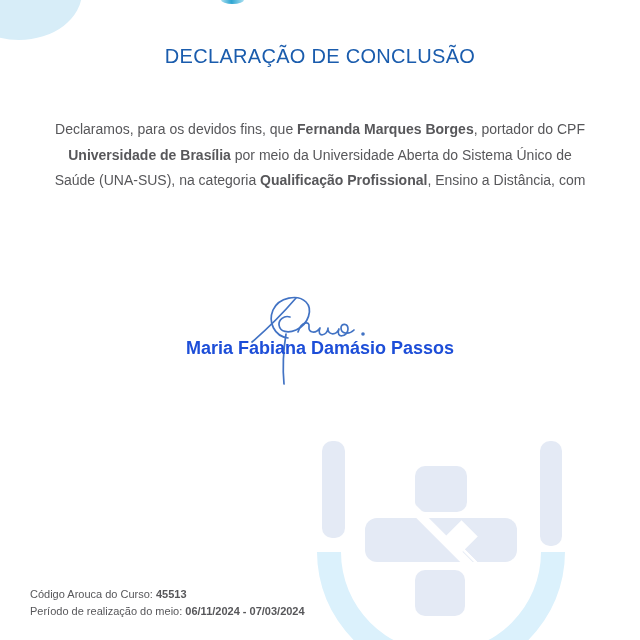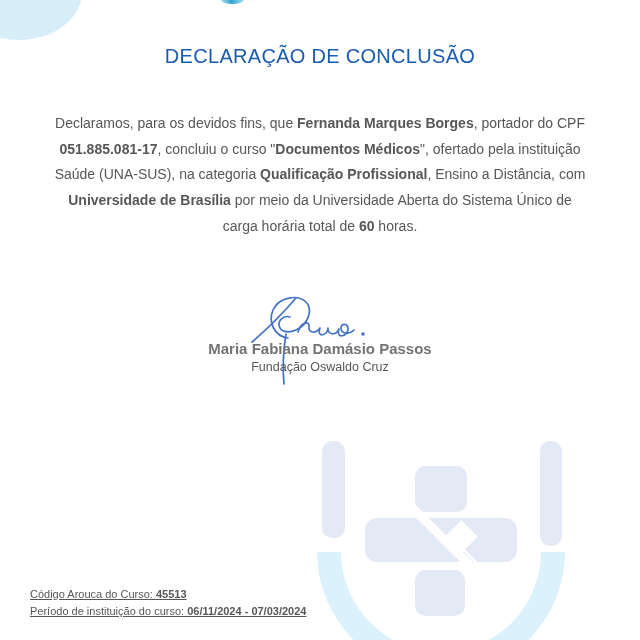--- a/index.html
+++ b/index.html
@@ -21,38 +21,38 @@
     background: linear-gradient(90deg, #a8dff0 0%, #2fa6d2 45%, #a8dff0 100%);
   }
   .watermark { position: absolute; left: 0; top: 0; width: 640px; height: 640px; z-index: 0; }
 
   
   .title {
     position: absolute; top: 45px; left: 0; width: 640px; text-align: center;
     font-size: 20px; font-weight: normal; letter-spacing: 0.3px; color: #1a5cad; z-index: 2;
   }
   .bodytext {
-    position: absolute; top: 111px; left: 40px; width: 560px; text-align: center;
+    position: absolute; top: 117px; left: 40px; width: 560px; text-align: center;
     font-size: 14px; line-height: 25.7px; color: #57575a; z-index: 2;
   }
   .bodytext .line { white-space: nowrap; }
   .b { font-weight: bold; }
 
   .signature { position: absolute; left: 246px; top: 294px; width: 132px; height: 96px; z-index: 2; }
   .sig-stroke { fill: none; stroke: #4273c4; stroke-width: 1.7; stroke-linecap: round; stroke-linejoin: round; }
 
   .signer {
     position: absolute; top: 339px; left: 0; width: 640px; text-align: center;
     font-size: 12.5px; line-height: 19px; color: #57575a; z-index: 2;
   }
-  .signer-name { font-weight: bold; font-size: 15px; color: #737373; }
+  .signer-name { font-weight: bold; font-size: 18px; color: #1d4ed8; }
 
   .footer {
     position: absolute; left: 30px; top: 586px;
-    font-size: 11px; line-height: 17.4px; color: #57575a; z-index: 2; text-decoration: underline;
+    font-size: 11px; line-height: 17.4px; color: #57575a; z-index: 2;
   }
 </style>
 </head>
 <body>
 
 <div class="page">
 
   <svg class="watermark" viewBox="0 0 640 640" xmlns="http://www.w3.org/2000/svg" aria-hidden="true">
     <rect x="322" y="441" width="23" height="97" rx="10" fill="#e4eaf5"></rect>
     <rect x="540" y="441" width="22" height="105" rx="10" fill="#e4eaf5"></rect>
@@ -67,37 +67,34 @@
     <path d="M317,552 A124,124 0 0 0 565,552 L541,552 A100,100 0 0 1 341,552 Z" fill="#dbf1fc"></path>
   </svg>
 
   <div class="corner-circle"></div>
   <div class="top-arc"></div>
 
   <div class="title">DECLARAÇÃO DE CONCLUSÃO</div>
 
   <div class="bodytext">
     <div class="line"><span>Declaramos, para os devidos fins, que </span><span class="b">Fernanda Marques Borges</span><span>, portador do CPF</span></div>
-    <div class="line"><span class="b">051.885.081-17</span><span>, concluiu o curso "</span><span class="b">Documentos Médicos</span><span>", ofertado pela instituição</span></div>
+    <div class="line"><span class="b">Universidade de Brasília</span><span> por meio da Universidade Aberta do Sistema Único de</span></div>
     <div class="line"><span>Saúde (UNA-SUS), na categoria </span><span class="b">Qualificação Profissional</span><span>, Ensino a Distância, com</span></div>
-    <div class="line"><span class="b">Universidade de Brasília</span><span> por meio da Universidade Aberta do Sistema Único de</span></div>
-    <div class="line"><span>carga horária total de </span><span class="b">60</span><span> horas.</span></div>
   </div>
 
   <svg class="signature" viewBox="0 0 132 96" xmlns="http://www.w3.org/2000/svg" aria-hidden="true">
     <path class="sig-stroke" d="M42,44 C28,42 22,28 27,16 C33,3 52,0 60,8 C67,15 63,30 50,36 C42,39.5 34,38 33,31 C32.5,26 38,21 44,23"></path>
     <path class="sig-stroke" d="M6,48 C20,36 38,18 50,4"></path>
     <path class="sig-stroke" d="M40,40 C38,52 36,68 38,90"></path>
     <path class="sig-stroke" d="M52,38 C55,28 64,26 63,33 C62,39 70,40 74,34 C70,44 82,42 82,34 C81,41 90,42 93,35 C89,45 102,43 102,35 C102,29 95,29 95,34 C95,40 103,41 108,36"></path>
     <circle cx="117" cy="40" r="1.8" fill="#4273c4"></circle>
   </svg>
 
   <div class="signer">
     <div class="signer-name">Maria Fabiana Damásio Passos</div>
-    <div class="signer-role">Fundação Oswaldo Cruz</div>
   </div>
 
   <div class="footer">
     <div><span>Código Arouca do Curso: </span><span class="b">45513</span></div>
-    <div><span>Período de instituição do curso: </span><span class="b">06/11/2024 - 07/03/2024</span></div>
+    <div><span>Período de realização do meio: </span><span class="b">06/11/2024 - 07/03/2024</span></div>
   </div>
 
 </div>
 
 </body></html>

